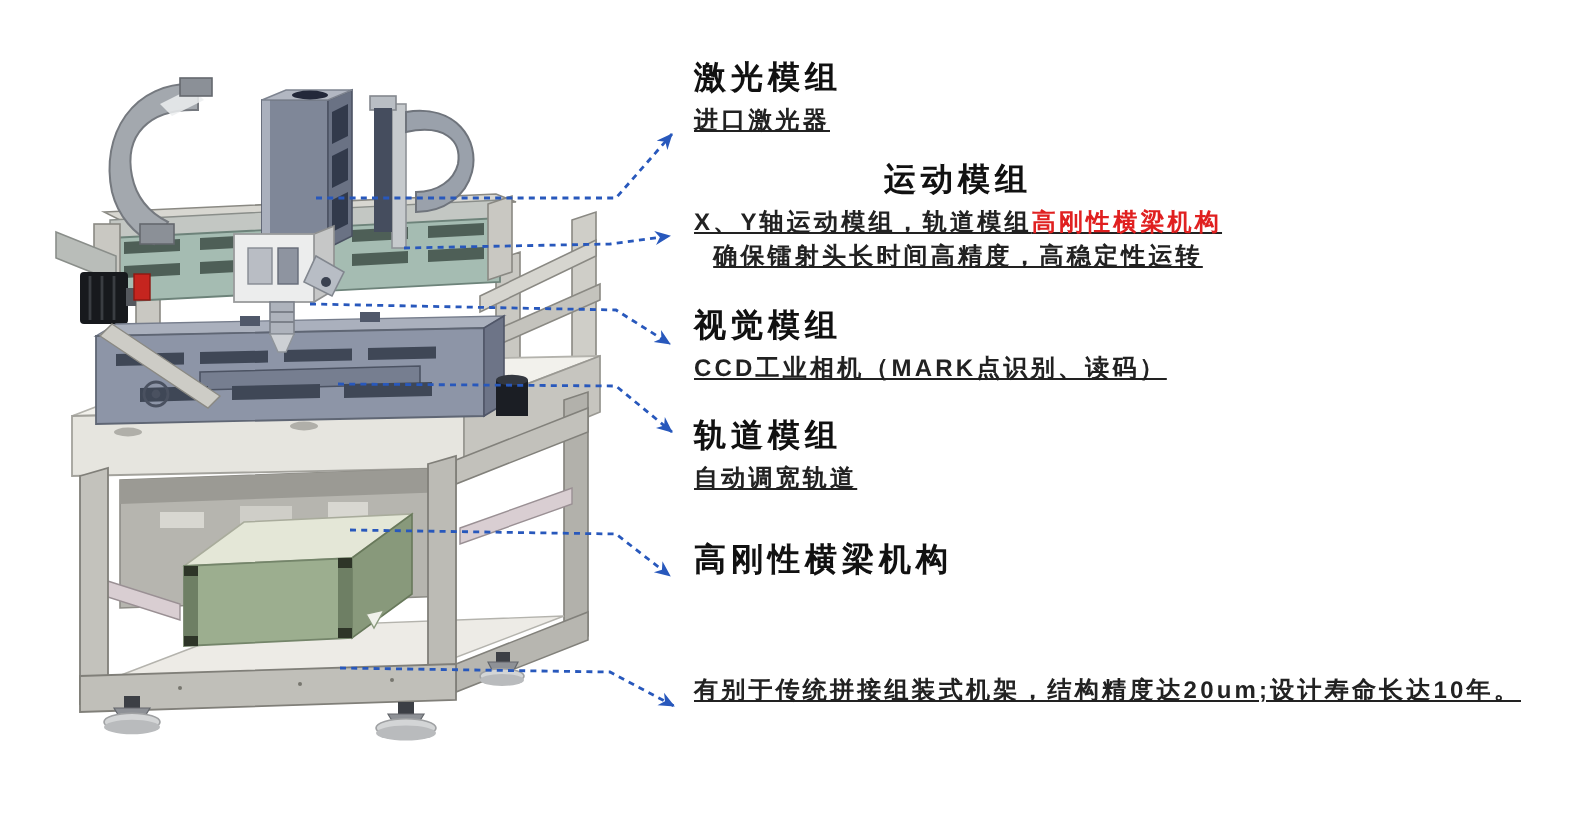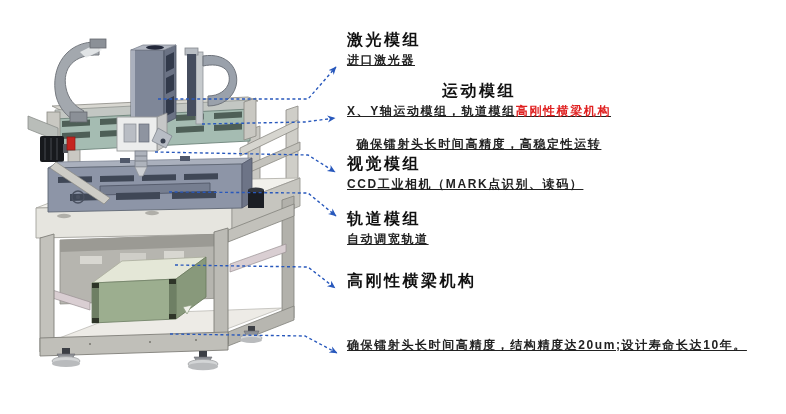--- a/index.html
+++ b/index.html
@@ -14,21 +14,21 @@
     font-size:16px;font-weight:700;color:#111111;letter-spacing:2.5px;
     line-height:21px;margin:0 0 2px 0;white-space:nowrap;
   }
   .callout-desc{
     font-size:12px;font-weight:700;color:#222222;letter-spacing:1.6px;
     line-height:17px;white-space:nowrap;text-decoration:underline;
   }
   .hl-red{color:#e02020;}
   .c-laser{top:29px;}
   .c-motion{top:80px;text-align:center;}
-  .c-motion .line2{margin-top:16px;}
+  .c-motion .line2{margin-top:0px;}
   .c-vision{top:153px;}
   .c-track{top:208px;}
   .c-econtrol{top:270px;}
   .c-frame{top:337px;}
 </style>
 </head>
 <body>
 
 <div id="canvas">
 
@@ -222,16 +222,16 @@
   <div class="callout c-vision">
     <div class="callout-title">视觉模组</div>
     <div class="callout-desc">CCD工业相机（MARK点识别、读码）</div>
   </div>
 
   <div class="callout c-econtrol">
     <div class="callout-title">高刚性横梁机构</div>
   </div>
 
   <div class="callout c-frame">
-    <div class="callout-desc">确保镭射头长时间高精度，结构精度达20um;设计寿命长达10年。</div>
+    <div class="callout-desc">有别于传统拼接组装式机架，结构精度达20um;设计寿命长达10年。</div>
   </div>
 
 </div>
 
 </body></html>

